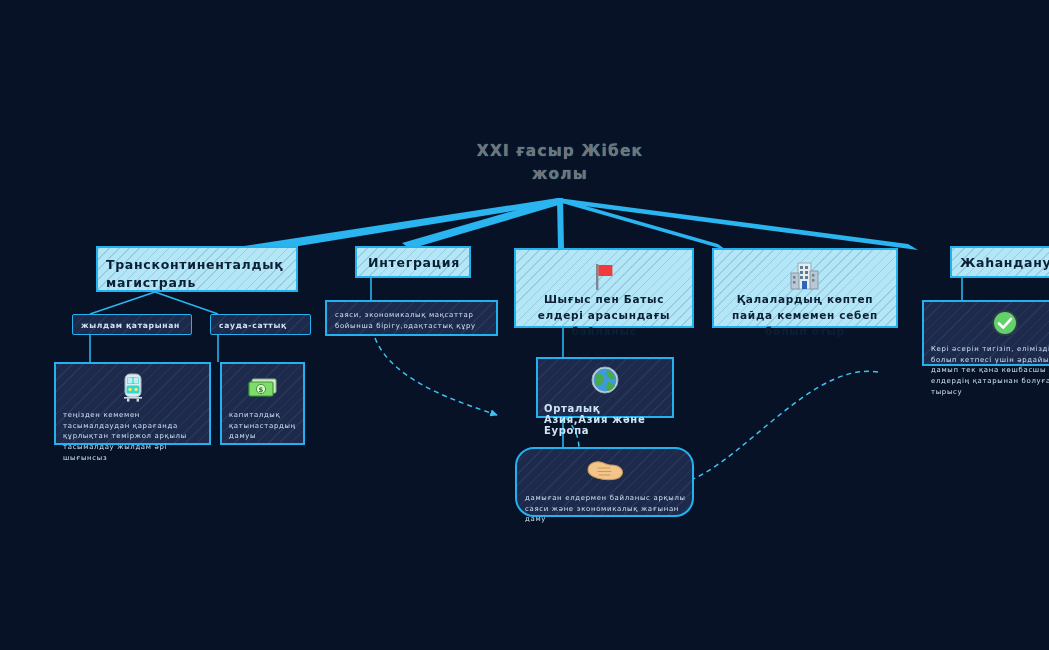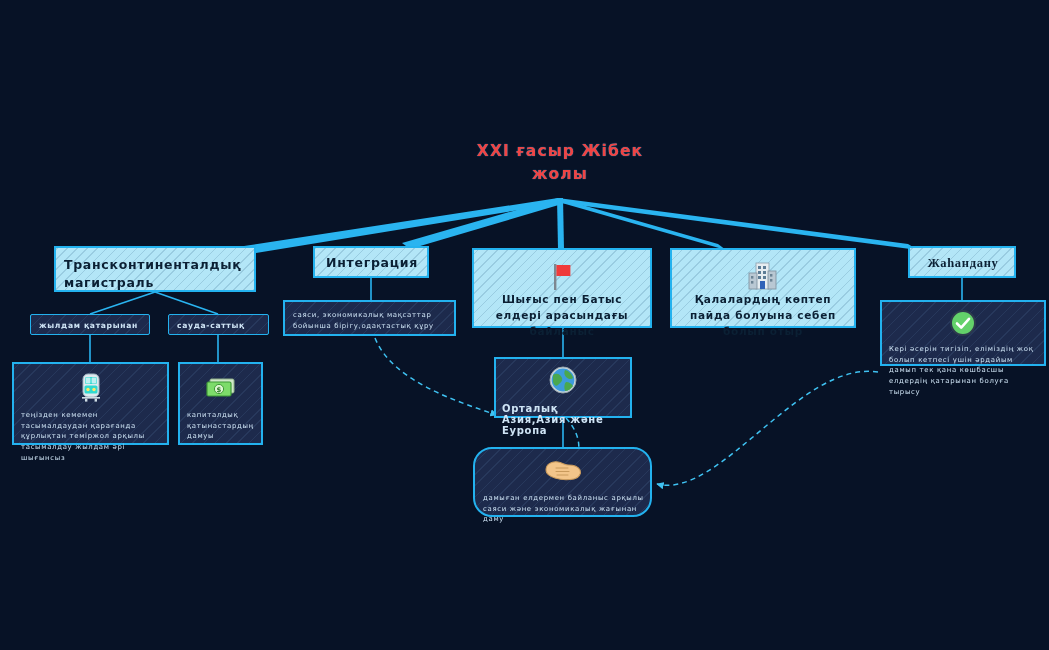--- a/index.html
+++ b/index.html
@@ -11,30 +11,30 @@
     position:relative;
   }
   #stage{position:absolute;inset:0;width:1049px;height:650px;}
   #links{position:absolute;left:0;top:0;width:1049px;height:650px;pointer-events:none;}
 
   
   .title{
     position:absolute;
     left:470px; top:140px; width:180px;
     text-align:center;
-    color:#ef4444;
+    color:#737373;
     font-size:15.5px;
     font-weight:bold;
     letter-spacing:1.1px;
     line-height:1.5;
     text-shadow:0 0 1px #29a8e0;
   }
 
   
-  .node{position:absolute;box-sizing:border-box;}
+  .node{position:absolute;box-sizing:border-box;margin-left:42px;}
 
   
   .node.light{
     background:
       repeating-linear-gradient(-45deg,
         rgba(20,70,110,.16) 0px, rgba(20,70,110,.16) 1px,
         rgba(0,0,0,0) 1px, rgba(0,0,0,0) 7px),
       #b3e6f7;
     border:2px solid #23b2ef;
     color:#0b2034;
@@ -97,21 +97,21 @@
   #n-integration-detail{left:283px; top:300px; width:173px; height:36px;}
   #n-integration-detail .label{top:8px;}
 
   #n-eastwest   {left:472px; top:248px; width:180px; height:80px;}
   #n-eastwest .label{top:42px;text-align:center;left:5px;right:5px;}
 
   #n-cities     {left:670px; top:248px; width:186px; height:80px;}
   #n-cities .label{top:42px;text-align:center;left:5px;right:5px;}
 
   #n-globalization{left:908px; top:246px; width:108px; height:32px;}
-  #n-globalization .label{top:6px;text-align:center;font-family:Liberation Serif, serif;}
+  #n-globalization .label{top:6px;text-align:center;}
 
   #n-globalization-detail{left:880px; top:300px; width:166px; height:66px;}
   #n-globalization-detail .label{top:42px;left:7px;right:5px;}
 
   #n-regions    {left:494px; top:357px; width:138px; height:61px;}
   #n-regions .label{top:44px;left:6px;right:4px;}
 
   #n-develop    {left:473px; top:447px; width:179px; height:70px;border-radius:19px;}
   #n-develop .label{top:44px;left:8px;right:6px;}
 </style>
@@ -227,21 +227,21 @@
         <rect x="16" y="9" width="3" height="3" fill="#5c7c95"></rect>
         <rect x="11" y="14" width="3" height="3" fill="#5c7c95"></rect>
         <rect x="16" y="14" width="3" height="3" fill="#5c7c95"></rect>
         <rect x="13" y="19" width="5" height="8" fill="#2f62b8"></rect>
         <rect x="4" y="14" width="2.4" height="2.6" fill="#6b8394"></rect>
         <rect x="4" y="19" width="2.4" height="2.6" fill="#6b8394"></rect>
         <rect x="23" y="12" width="2.4" height="2.6" fill="#6b8394"></rect>
         <rect x="23" y="17" width="2.4" height="2.6" fill="#6b8394"></rect>
       </svg>
     </span>
-    <div class="label big-label">Қалалардың көптеп пайда болуына себеп болып отыр</div>
+    <div class="label big-label">Қалалардың көптеп пайда кемемен себеп болып отыр</div>
   </div>
 
   <div class="node light" id="n-globalization">
     <div class="label branch-label">Жаһандану</div>
   </div>
 
   <div class="node dark" id="n-globalization-detail">
     <span class="icon" style="top:7px;">
       <svg width="28" height="28" viewBox="0 0 28 28">
         <circle cx="14" cy="14" r="12" fill="#63d16a" stroke="#2d3b4d" stroke-width="2"></circle>

